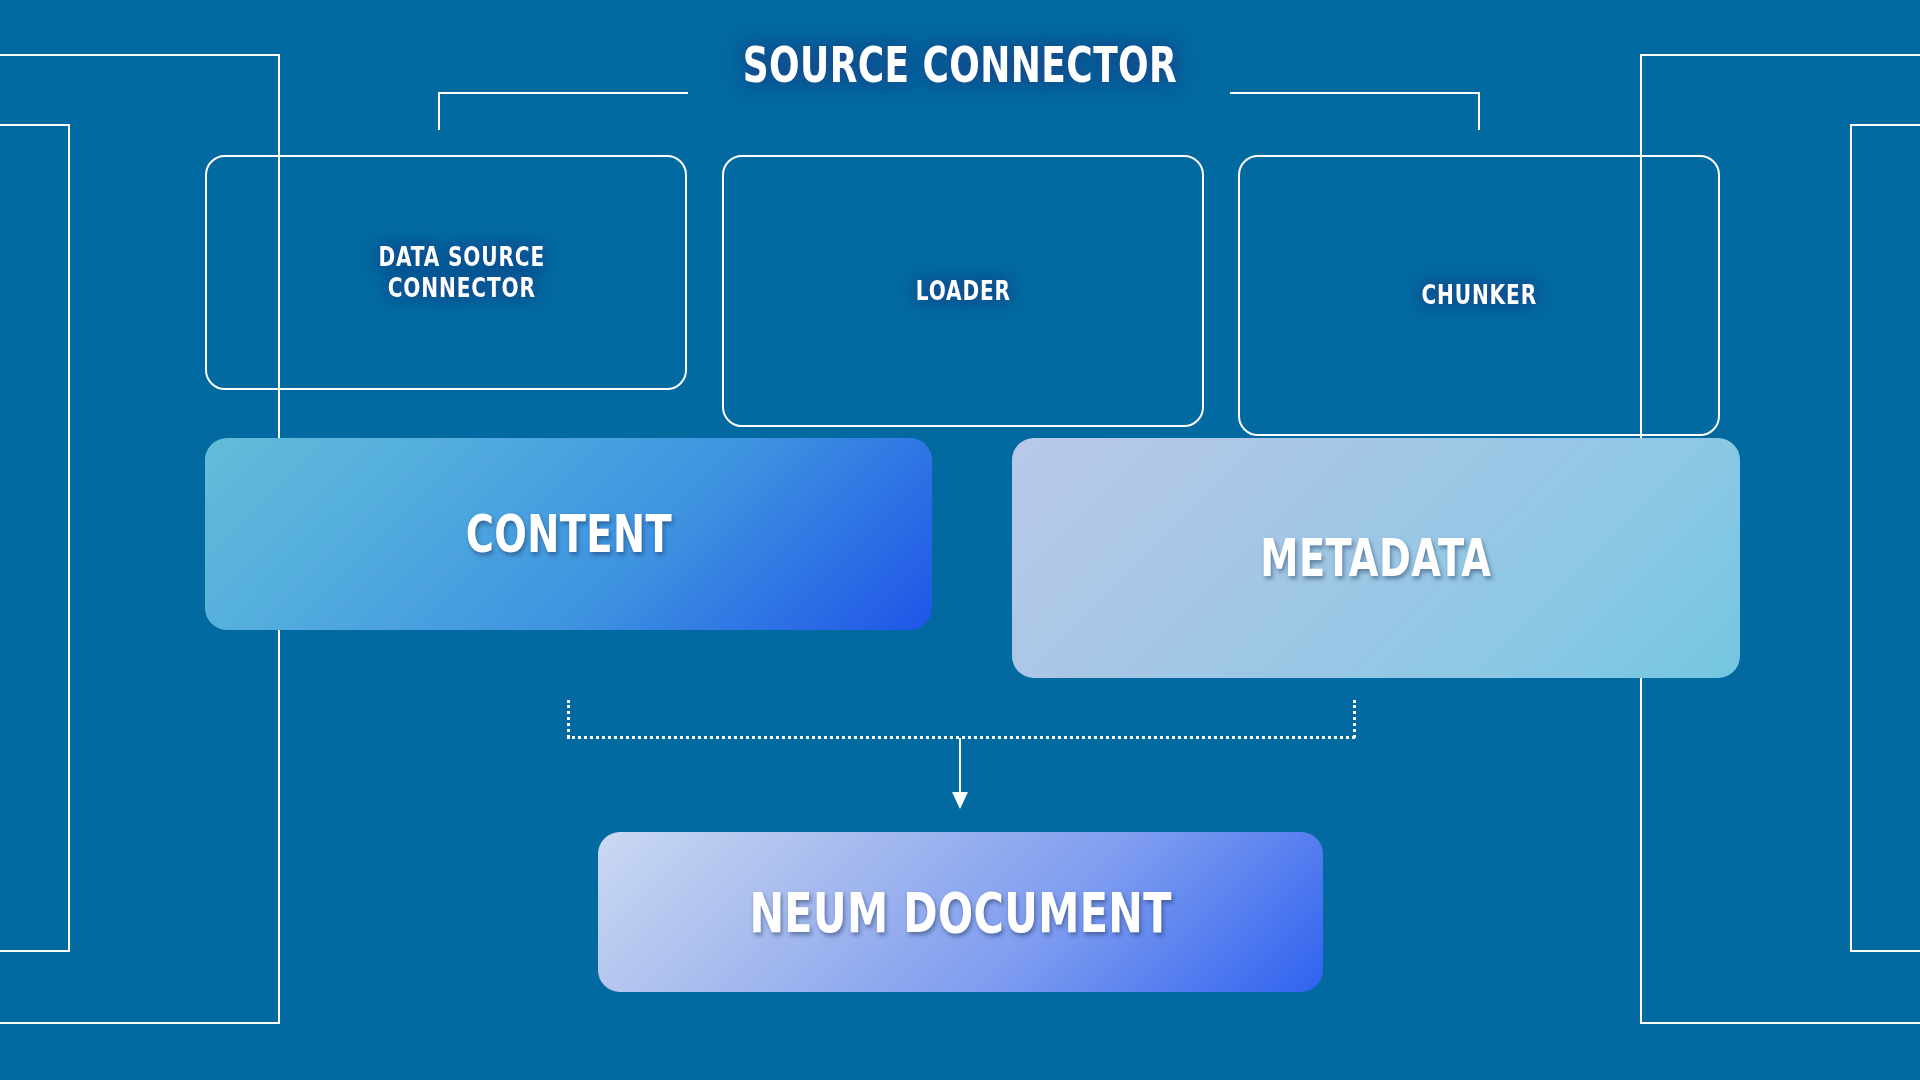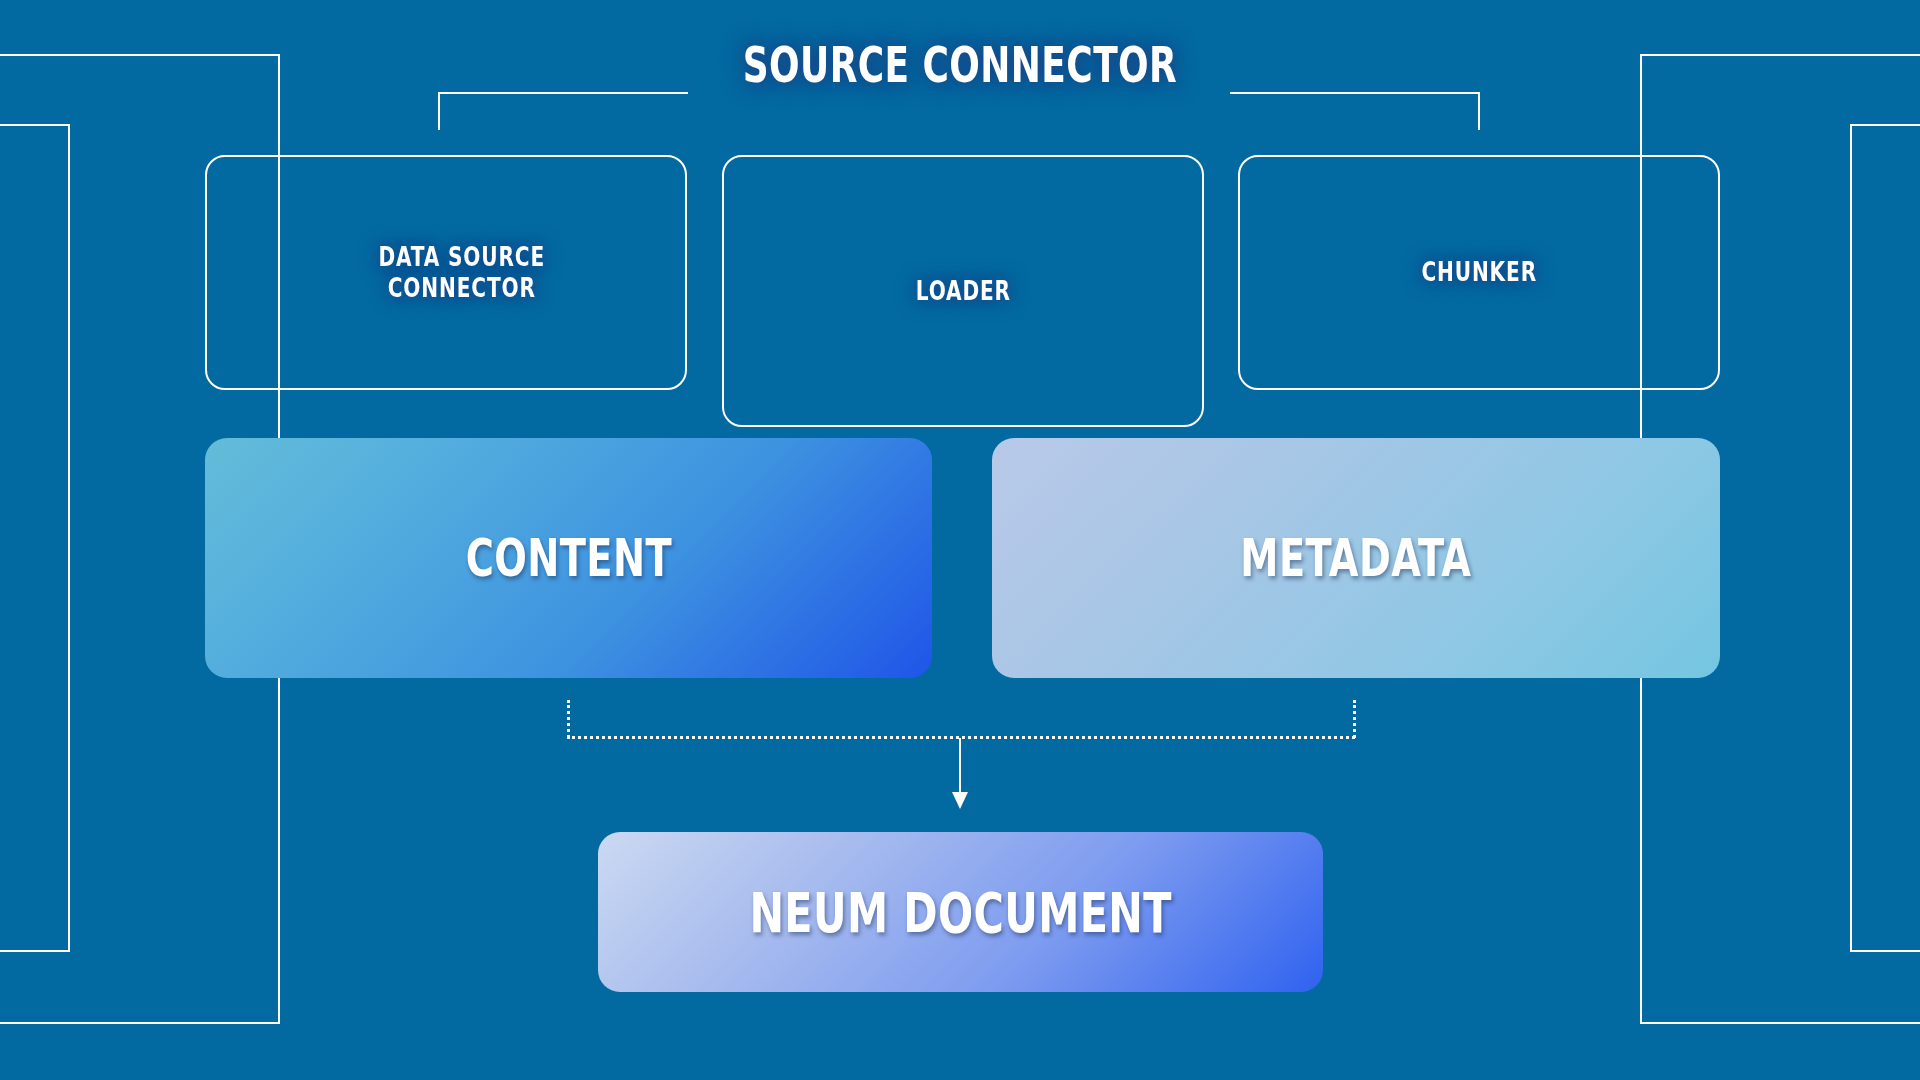--- a/index.html
+++ b/index.html
@@ -85,21 +85,21 @@
     font-weight:700;
     font-size:52px;
     letter-spacing:0.5px;
     transform:scaleX(0.82);
     text-shadow:2px 3px 5px rgba(20,40,80,0.45);
     white-space:nowrap;
   }
   .bar-label.big { font-size:56px; }
 
   #bar-content  { background:linear-gradient(135deg,#63bcd8 0%,#56b0dd 22%,#3e93e0 60%,#1f55e8 100%); }
-  #bar-metadata { background:linear-gradient(135deg,#b9c9e8 0%,#a9c6e6 30%,#8ec8e4 70%,#74c6e2 100%); }
+  #bar-metadata { background:linear-gradient(135deg,#b9c9e8 0%,#a9c6e6 30%,#8ec8e4 70%,#74c6e2 100%);margin-left:20px; }
   #bar-neum     { background:linear-gradient(135deg,#cbd9f2 0%,#a9bdee 28%,#7e9cf0 62%,#2f62ef 100%); }
 
   
   .dash-h {
     position:absolute;
     border-top:3px dotted #ffffff;
   }
   .dash-v {
     position:absolute;
     border-left:3px dotted #ffffff;
@@ -145,25 +145,25 @@
 
   <div class="card" style="left:205px; top:155px; width:482px; height:235px;padding-left:32px;">
     <span class="card-label">DATA SOURCE
 CONNECTOR</span>
   </div>
 
   <div class="card" style="left:722px; top:155px; width:482px; height:272px;">
     <span class="card-label">LOADER</span>
   </div>
 
-  <div class="card" style="left:1238px; top:155px; width:482px; height:235px;">
+  <div class="card" style="left:1238px; top:155px; width:482px; height:281px;">
     <span class="card-label">CHUNKER</span>
   </div>
 
-  <div class="bar" id="bar-content" style="left:205px; top:438px; width:727px; height:240px;">
+  <div class="bar" id="bar-content" style="left:205px; top:438px; width:727px; height:192px;">
     <span class="bar-label">CONTENT</span>
   </div>
 
   <div class="bar" id="bar-metadata" style="left:992px; top:438px; width:728px; height:240px;">
     <span class="bar-label">METADATA</span>
   </div>
 
   <div class="dash-v" style="left:567px; top:700px; width:2px; height:38px;"></div>
   <div class="dash-h" style="left:567px; top:736px; width:788px; height:2px;"></div>
   <div class="dash-v" style="left:1353px; top:700px; width:2px; height:38px;"></div>

